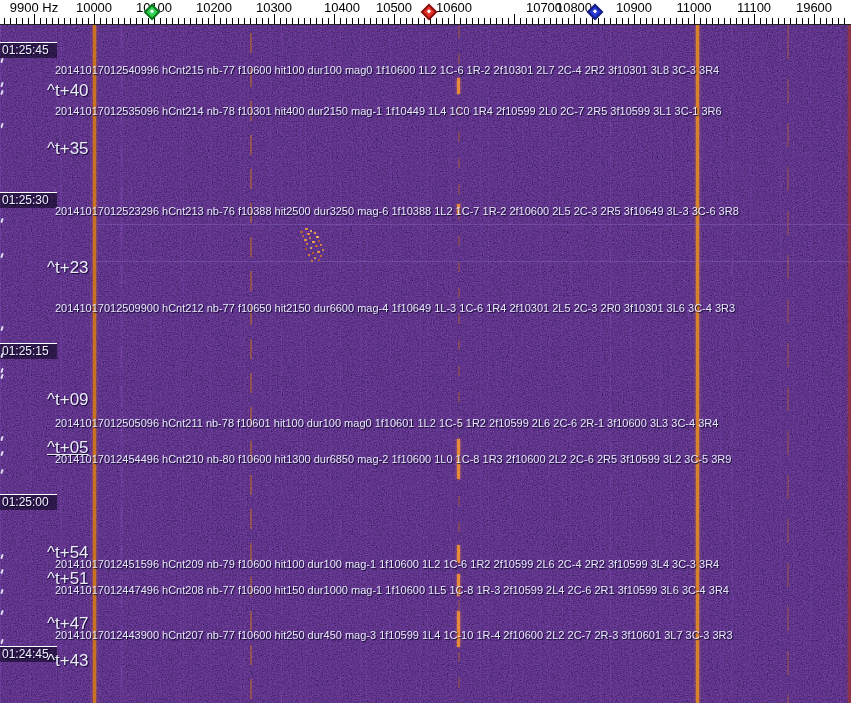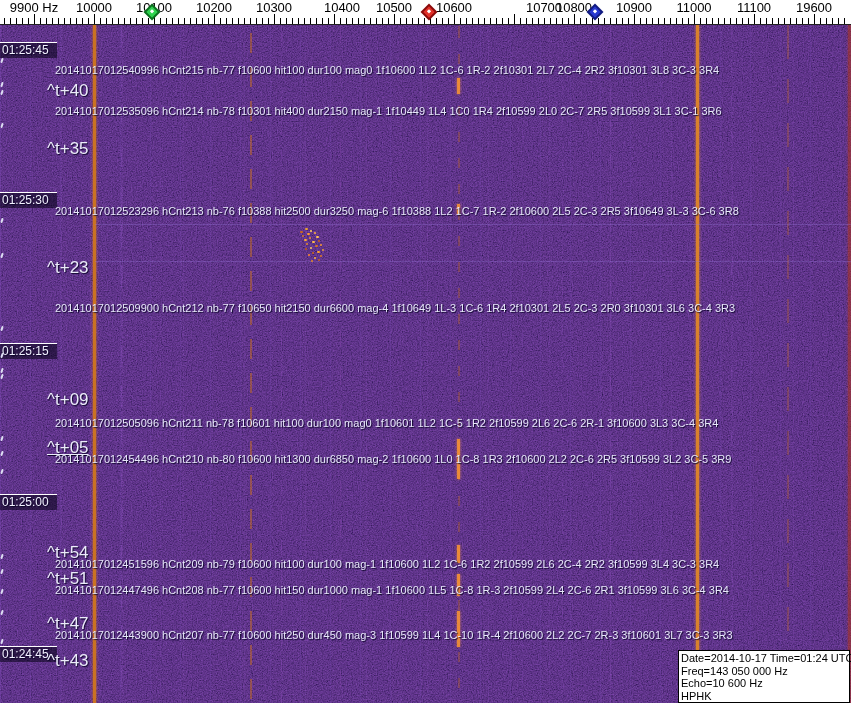--- a/index.html
+++ b/index.html
@@ -355,20 +355,14 @@
       <div class="det-line" style="top: 205px;">20141017012523296 hCnt213 nb-76 f10388 hit2500 dur3250 mag-6 1f10388 1L2 1C-7 1R-2 2f10600 2L5 2C-3 2R5 3f10649 3L-3 3C-6 3R8</div>
       <div class="det-line" style="top: 302px;">20141017012509900 hCnt212 nb-77 f10650 hit2150 dur6600 mag-4 1f10649 1L-3 1C-6 1R4 2f10301 2L5 2C-3 2R0 3f10301 3L6 3C-4 3R3</div>
       <div class="det-line" style="top: 417px;">20141017012505096 hCnt211 nb-78 f10601 hit100 dur100 mag0 1f10601 1L2 1C-5 1R2 2f10599 2L6 2C-6 2R-1 3f10600 3L3 3C-4 3R4</div>
       <div class="det-line" style="top: 453px;">20141017012454496 hCnt210 nb-80 f10600 hit1300 dur6850 mag-2 1f10600 1L0 1C-8 1R3 2f10600 2L2 2C-6 2R5 3f10599 3L2 3C-5 3R9</div>
       <div class="det-line" style="top: 558px;">20141017012451596 hCnt209 nb-79 f10600 hit100 dur100 mag-1 1f10600 1L2 1C-6 1R2 2f10599 2L6 2C-4 2R2 3f10599 3L4 3C-3 3R4</div>
       <div class="det-line" style="top: 584px;">20141017012447496 hCnt208 nb-77 f10600 hit150 dur1000 mag-1 1f10600 1L5 1C-8 1R-3 2f10599 2L4 2C-6 2R1 3f10599 3L6 3C-4 3R4</div>
       <div class="det-line" style="top: 629px;">20141017012443900 hCnt207 nb-77 f10600 hit250 dur450 mag-3 1f10599 1L4 1C-10 1R-4 2f10600 2L2 2C-7 2R-3 3f10601 3L7 3C-3 3R3</div>
     </div>
 
 
-  <div class="infobox">
-    <div>Date=2014-10-17 Time=01:24 UTC</div>
-    <div>Freq=143 050 000 Hz</div>
-    <div>Echo=10 600 Hz</div>
-    <div>HPHK</div>
-  </div>
 
 </div>
 
 </body></html>

